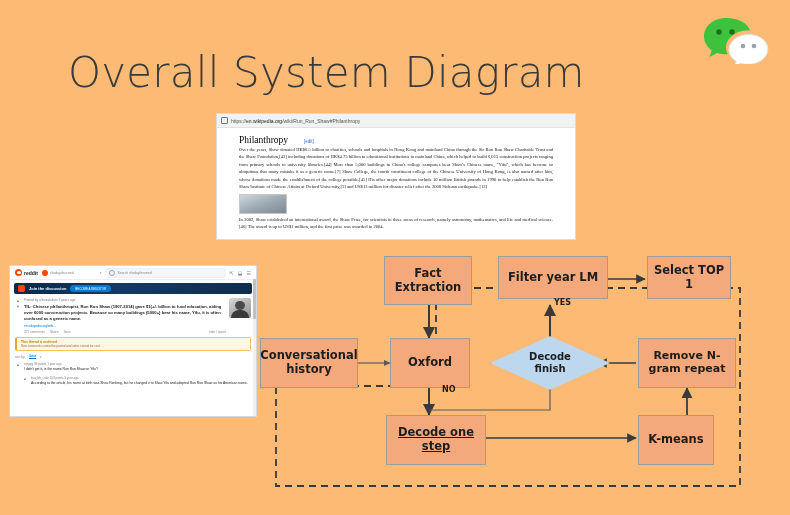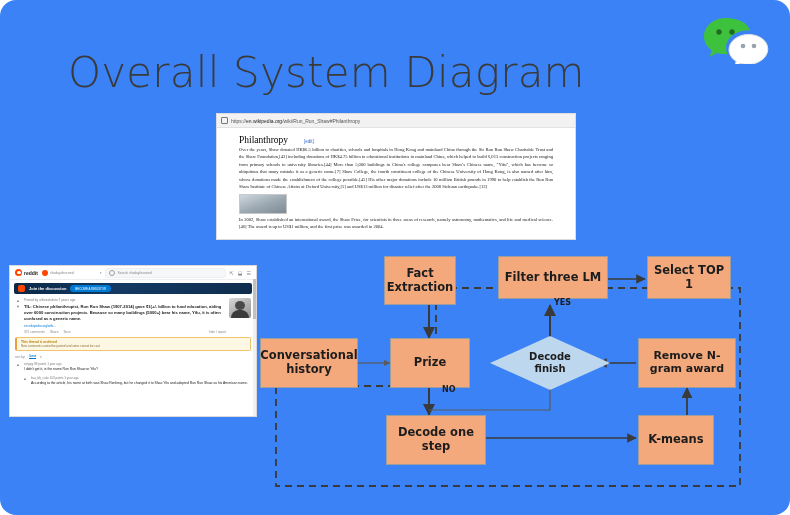--- a/index.html
+++ b/index.html
@@ -5,23 +5,22 @@
   html, body {
     margin: 0; padding: 0;
     width: 790px; height: 515px;
     background: #ffffff;
     font-family: "Liberation Sans", sans-serif;
     overflow: hidden;
   }
   #slide {
     position: relative;
     width: 790px; height: 515px;
-    background: #3b82f6;
+    background: #fdba74;
     overflow: hidden;
-    border-radius: 16px;
   }
 
   
   #page-title {
     position: absolute;
     left: 68px; top: 48px;
     font-size: 42px;
     font-weight: 300;
     color: #3a3a3a;
     letter-spacing: 0.2px;
@@ -319,42 +318,42 @@
 
       <line x1="386" y1="115" x2="348" y2="115" stroke="#3a3a3a" stroke-width="1.6" marker-end="url(#ah)"></line>
 
       <line x1="300" y1="88" x2="300" y2="57" stroke="#3a3a3a" stroke-width="2" marker-end="url(#ah)"></line>
 
       <path d="M300,142 L300,162 L179,162" fill="none" stroke="#5a5a5a" stroke-width="1.2"></path>
 
       <path d="M181,138 L26,138 L26,238 L490,238 L490,40 L186,40 L186,133" fill="none" stroke="#3a3a3a" stroke-width="1.8" stroke-dasharray="7,5"></path>
     </svg>
 
-    <div class="node" style="left:134px; top:8px; width:72px; height:49px; white-space:pre-line;">Fact
+    <div class="node" style="left:134px; top:8px; width:88px; height:49px; white-space:pre-line;">Fact
 Extraction</div>
 
-    <div class="node" style="left:248px; top:8px; width:110px; height:43px;">Filter three LM</div>
+    <div class="node" style="left:248px; top:8px; width:110px; height:43px;">Filter year LM</div>
 
     <div class="node" style="left:397px; top:8px; width:84px; height:43px;">Select TOP 1</div>
 
     <div class="node" style="left:10px; top:90px; width:98px; height:50px; white-space:pre-line;">Conversational
 history</div>
 
-    <div class="node" style="left:140px; top:90px; width:80px; height:50px;">Prize</div>
+    <div class="node" style="left:140px; top:90px; width:80px; height:50px;">Oxford</div>
 
     <div class="diamond-wrap" style="left:240px; top:88px; width:120px; height:54px;">
       <span class="diamond-shape"></span>
       <span class="diamond-label" style="white-space:pre-line;">Decode
 finish</span>
     </div>
 
     <div class="node" style="left:388px; top:90px; width:98px; height:50px; white-space:pre-line; font-size:11px;">Remove N-
-gram award</div>
-
-    <div class="node" style="left:136px; top:167px; width:100px; height:50px; white-space:pre-line;">Decode one
+gram repeat</div>
+
+    <div class="node" style="left:136px; top:167px; width:100px; height:50px; white-space:pre-line;text-decoration:underline;">Decode one
 step</div>
 
     <div class="node" style="left:388px; top:167px; width:76px; height:50px;">K-means</div>
 
     <span class="edge-label" style="left:304px; top:50px;">YES</span>
     <span class="edge-label" style="left:192px; top:137px;">NO</span>
 
   </div>
 
 </div>

